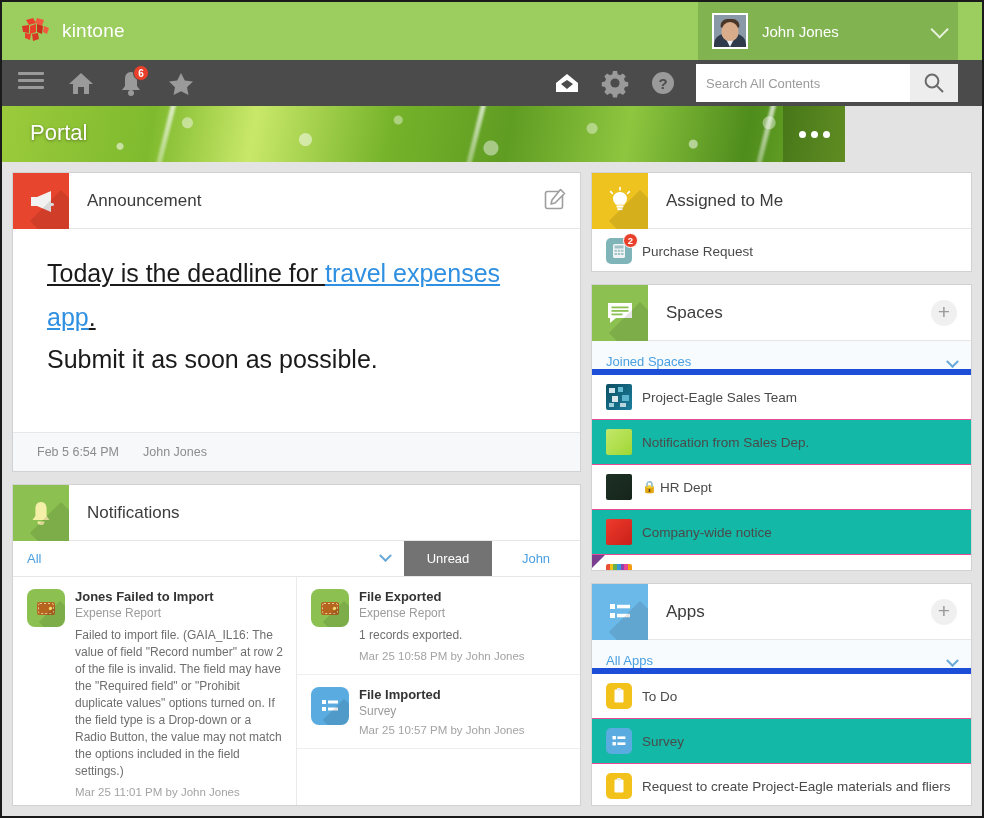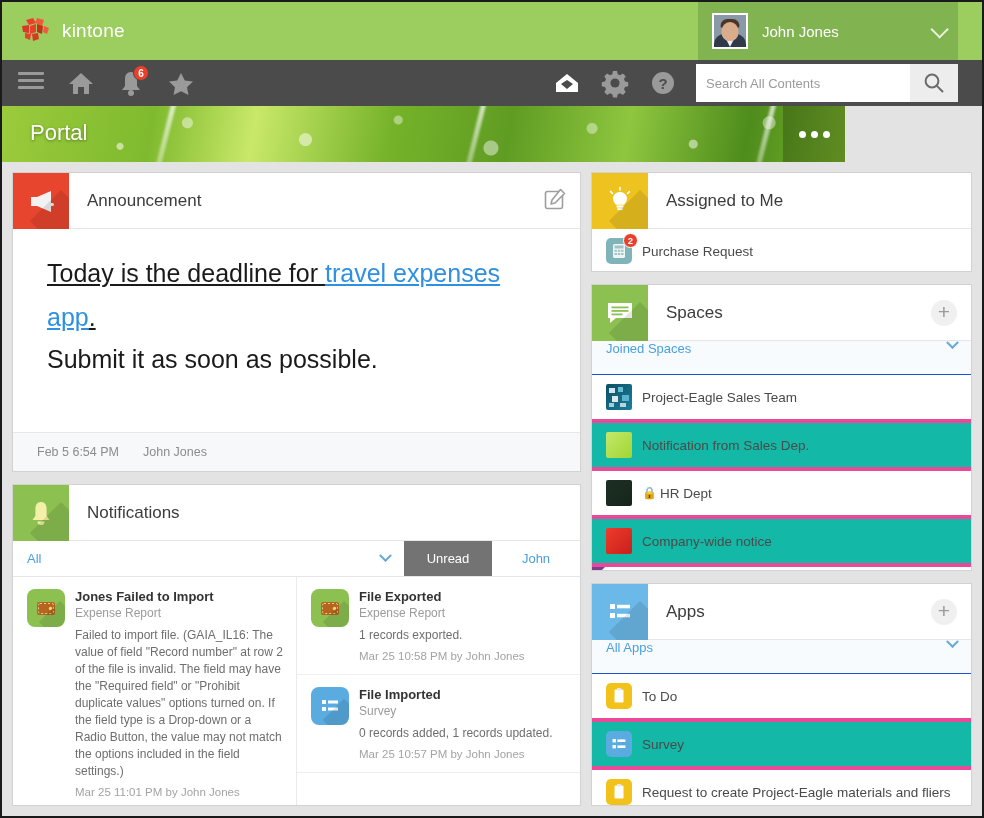--- a/index.html
+++ b/index.html
@@ -219,27 +219,27 @@
     width: 30px; height: 30px; background: rgba(0,0,0,.10); transform: rotate(45deg);
   }
   .n-title { font-size: 13px; font-weight: bold; color: #333; }
   .n-app { font-size: 12px; color: #9b9b9b; margin-top: 2px; }
   .n-msg { font-size: 12px; color: #6e6e6e; line-height: 17px; margin-top: 7px; }
   .n-meta { font-size: 11.5px; color: #a3a3a3; margin-top: 6px; }
 
   
   .row-item {
     display: flex; align-items: center; gap: 10px;
-    padding: 9px 14px; border-bottom: 4px solid #ec4899;
+    padding: 9px 14px; border-bottom: 1px solid #ec4899;
     font-size: 13.5px; color: #4a4a4a; cursor: pointer; position: relative;
   }
   .row-item.alt { background: #14b8a6; }
   .sub-head {
-    height: 34px; display: flex; align-items: flex-start; justify-content: space-between;
-    padding: 0 14px; background: #f7fbfe; border-bottom: 1px solid #1d4ed8;
+    height: 34px; display: flex; align-items: flex-end; justify-content: space-between;
+    padding: 0 14px; background: #f7fbfe; border-bottom: 6px solid #1d4ed8;
     color: #4a9fe0; font-size: 13px; cursor: pointer; flex: none;
   }
   .thumb { width: 26px; height: 26px; flex: none; border-radius: 2px; }
   .lock { font-size: 12px; color: #8e8e8e; margin-right: 1px; }
   .corner-flag {
     position: absolute; left: 0; top: 0; width: 0; height: 0;
     border-top: 13px solid #7b3f8f; border-right: 13px solid transparent;
   }
   .mini-ico {
     width: 26px; height: 26px; border-radius: 5px; flex: none;
@@ -449,21 +449,20 @@
                 <svg width="22" height="22" viewBox="0 0 22 22">
                   <rect x="3" y="5" width="4" height="4" fill="#fff"></rect>
                   <rect x="9" y="5.5" width="10" height="3" fill="#fff"></rect>
                   <rect x="3" y="12" width="4" height="4" fill="#fff"></rect>
                   <rect x="9" y="12.5" width="10" height="3" fill="#fff"></rect>
                 </svg>
               </span>
               <span>
                 <span class="n-title" style="display:block">File Imported</span>
                 <span class="n-app" style="display:block">Survey</span>
-                <span class="n-msg" style="display:block">0 records added, 1 records updated.</span>
                 <span class="n-meta" style="display:block">Mar 25 10:57 PM  by John Jones</span>
               </span>
             </div>
           </div>
         </div>
       </div>
     </div>
 
     <div class="col-right">
 

